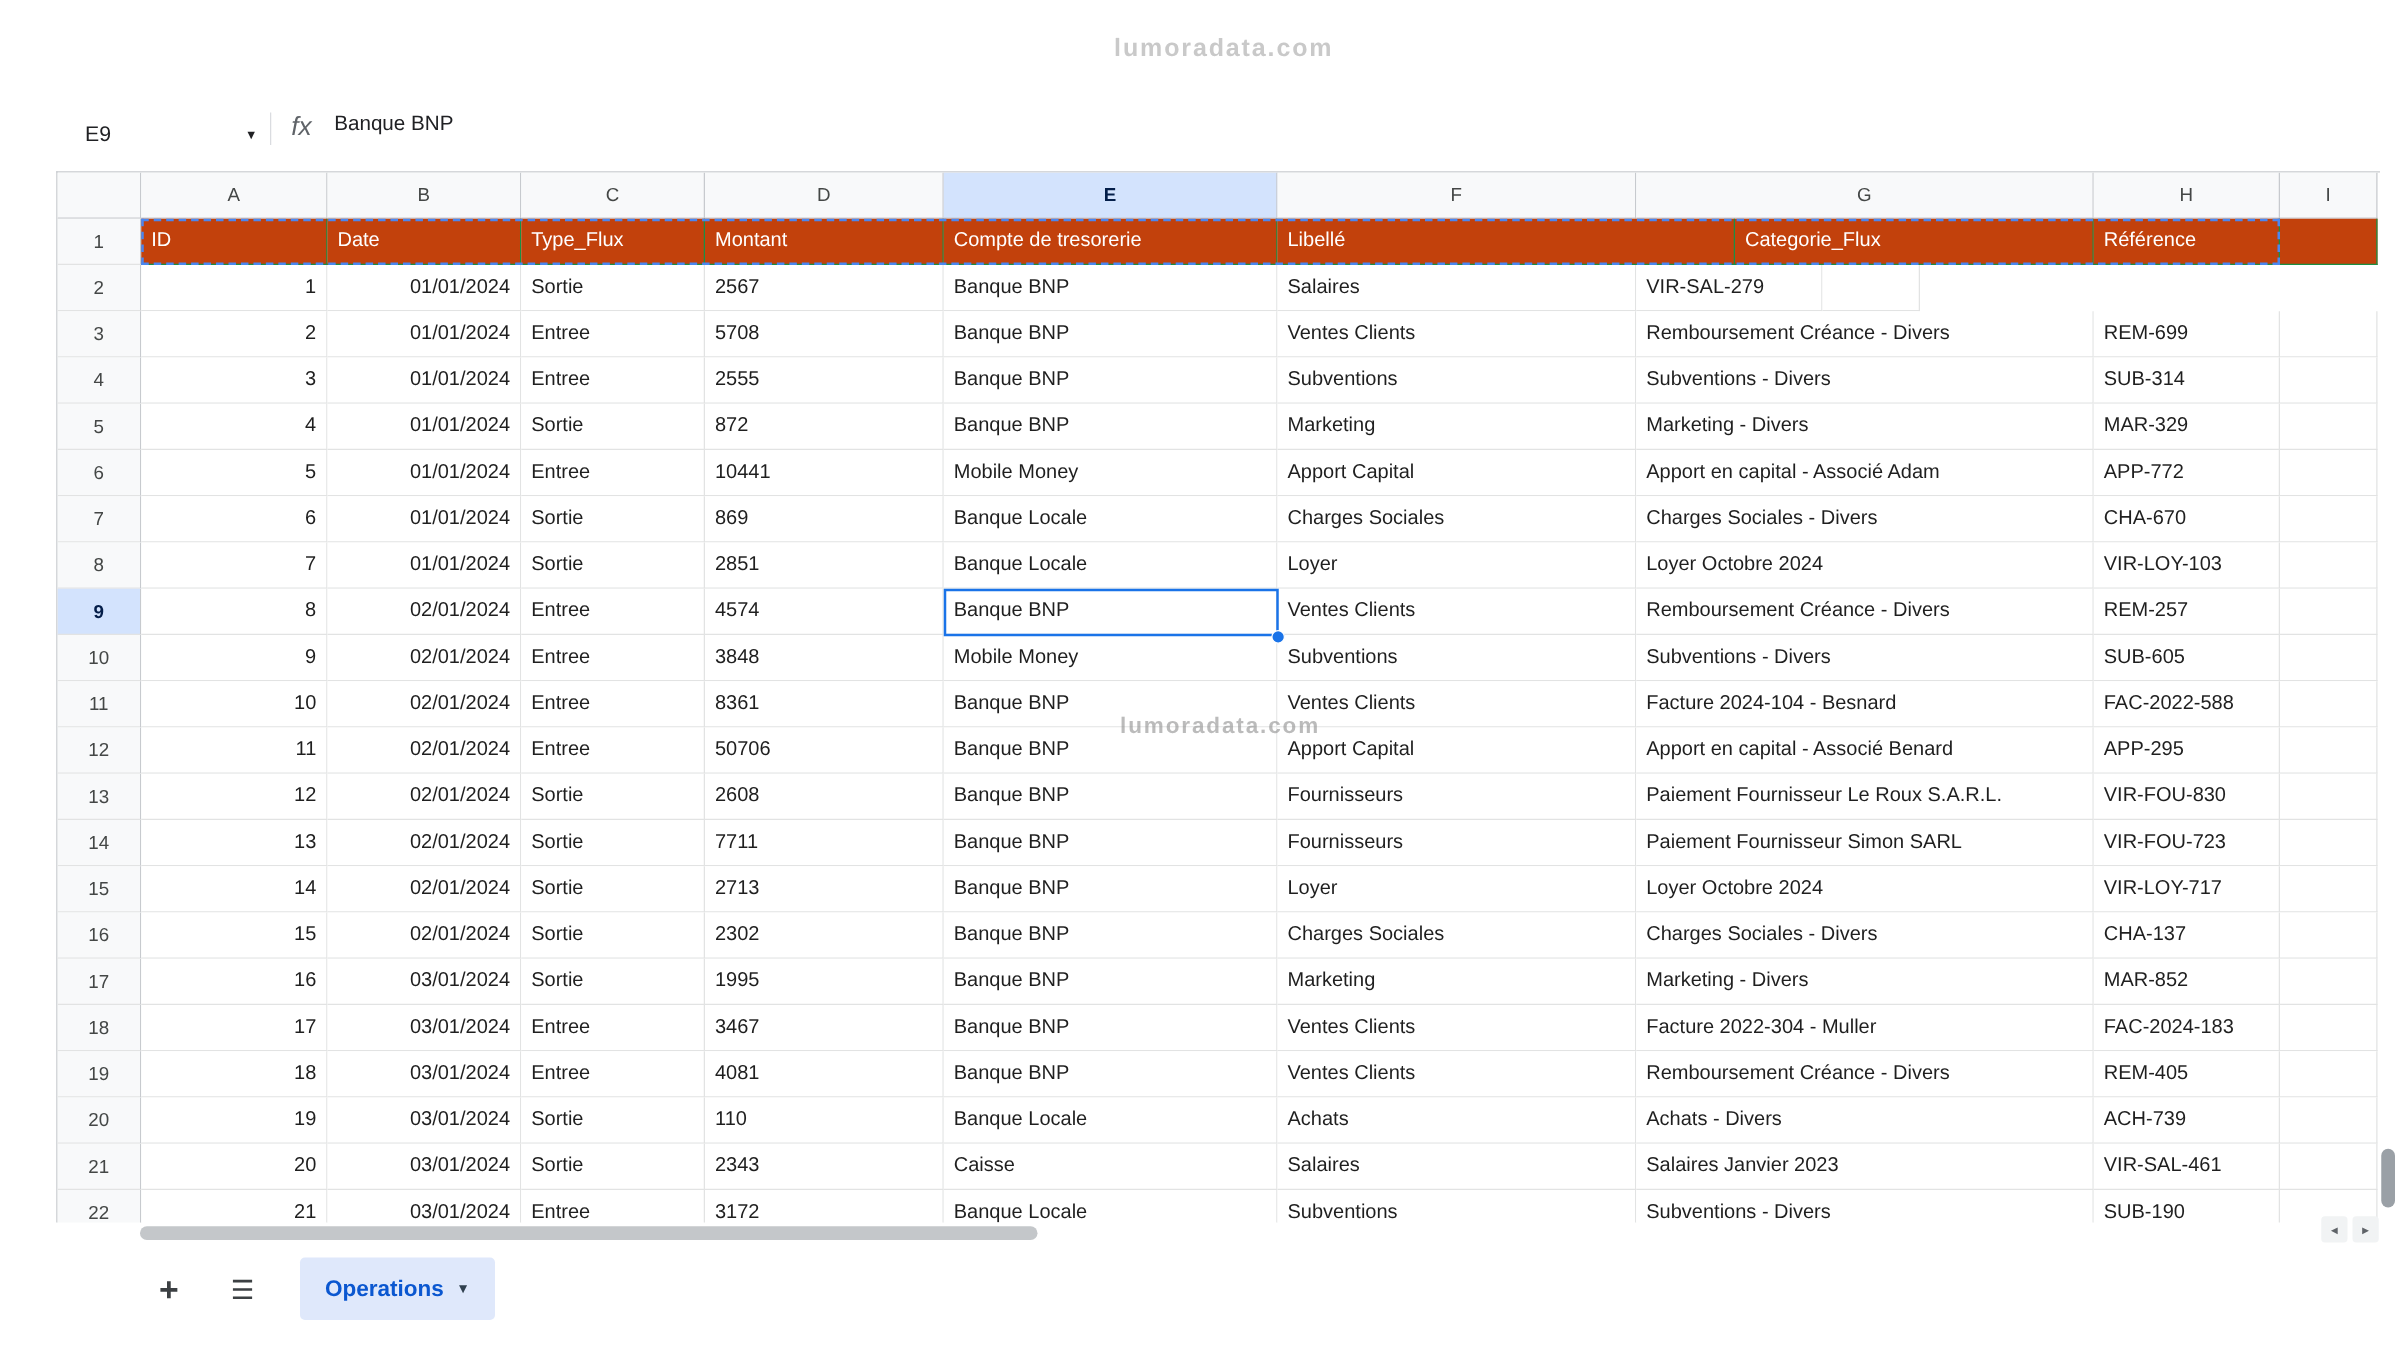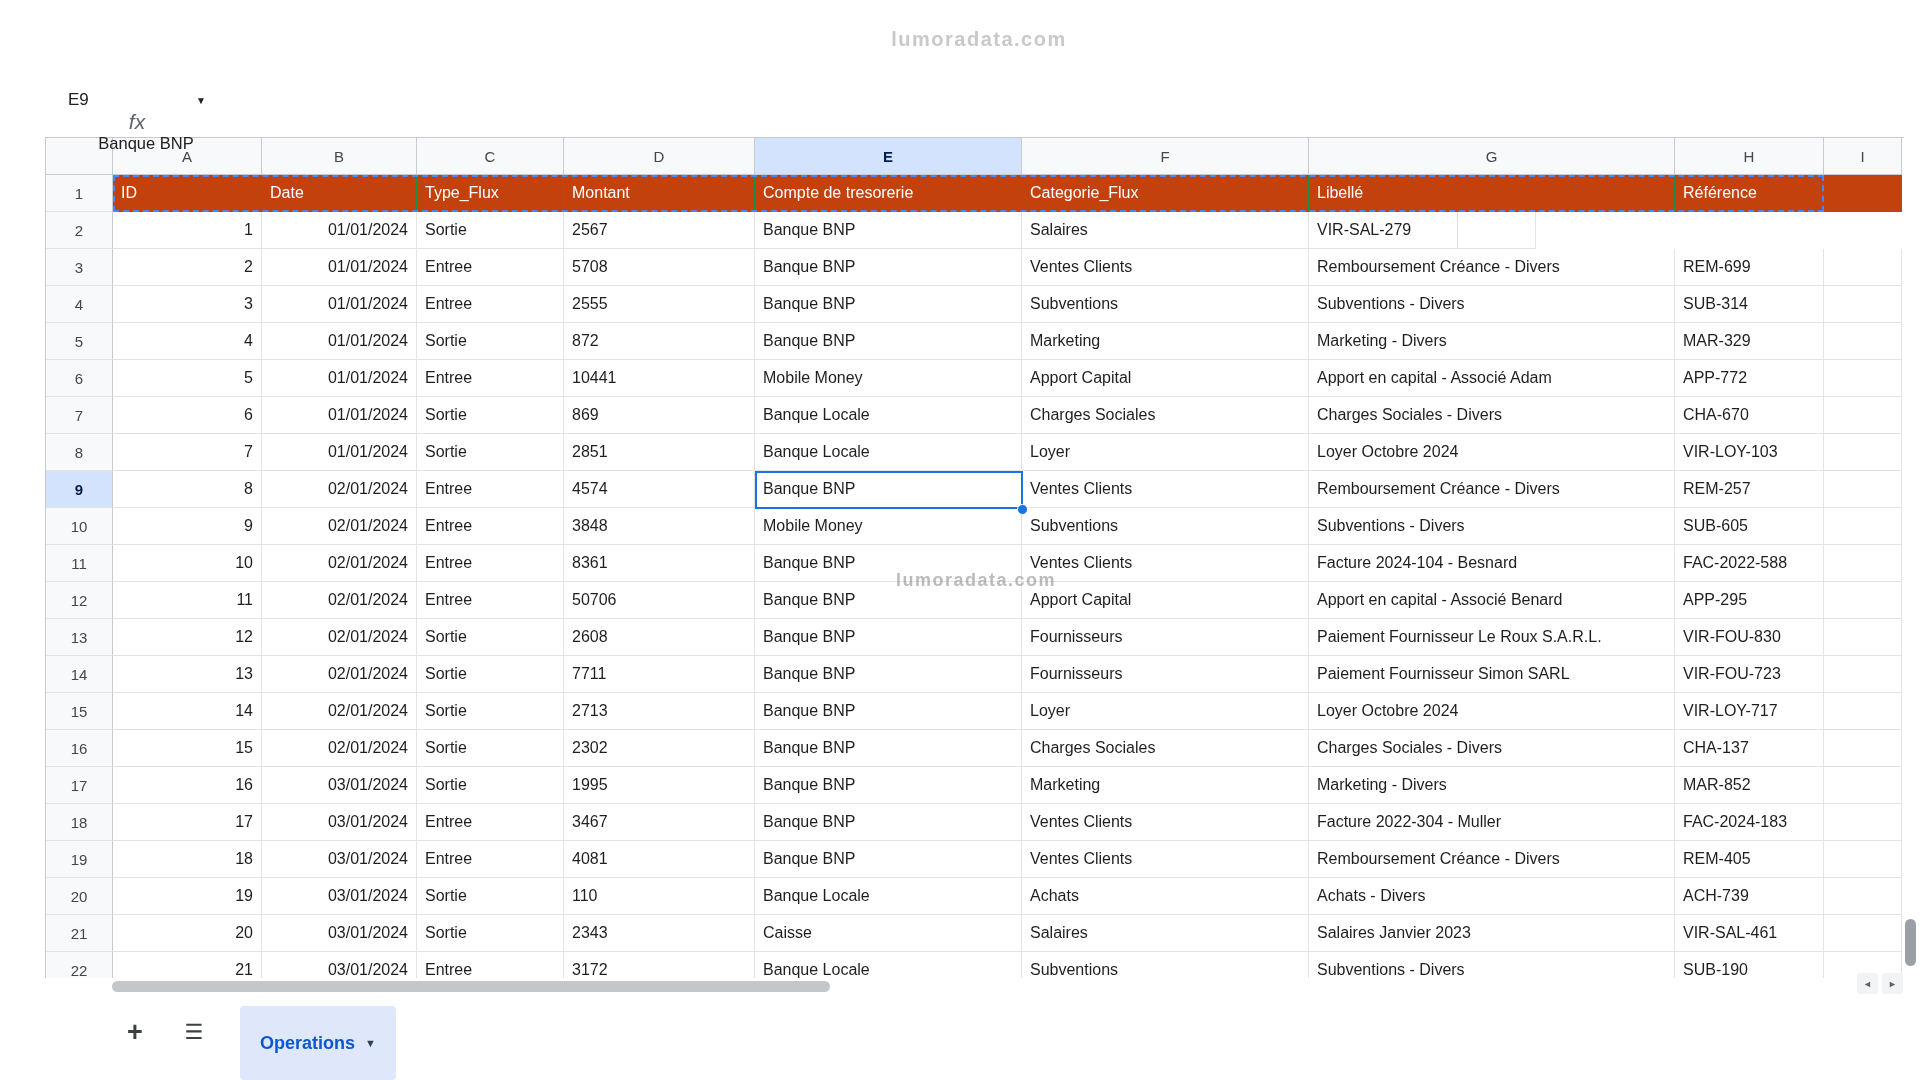--- a/index.html
+++ b/index.html
@@ -2,21 +2,21 @@
 <html><head>
 <meta charset="utf-8">
 <style>
   html,body{margin:0;padding:0;width:1920px;height:1080px;background:#fff;overflow:hidden;
     font-family:"Liberation Sans", sans-serif;-webkit-font-smoothing:antialiased;}
   .wm{position:absolute;font-weight:bold;letter-spacing:1.5px;color:#c9c9c9;margin-left:12px;}
   #wm-top{left:0;right:0;top:28px;text-align:center;font-size:20px;padding-left:26px;}
   #wm-mid{left:884px;top:570px;font-size:18px;color:#8f8f8f;opacity:.6;z-index:40;}
 
   
-  .fbar{position:absolute;left:68px;top:90px;height:36px;display:flex;align-items:center;z-index:5;flex-direction:column;}
+  .fbar{position:absolute;left:68px;top:90px;height:36px;display:flex;z-index:5;}
   .namebox{width:138px;display:flex;align-items:center;justify-content:space-between;
     font-size:17px;color:#202124;cursor:pointer;}
   .namebox .caret{font-size:10px;color:#202124;}
   .fdivider{width:1px;height:26px;background:#dadce0;margin:0 16px 0 10px;}
   .fx{font-style:italic;font-size:21px;color:#5f6368;}
   .fvalue{margin-left:18px;font-size:16.5px;color:#202124;}
 
   
   .grid{position:absolute;left:45px;top:137px;width:1858px;height:840px;overflow:hidden;
     border-top:1px solid #c7cace;border-left:1px solid #c7cace;box-sizing:content-box;}
@@ -51,21 +51,21 @@
   .scrollbtn{position:absolute;top:973px;width:21px;height:21px;background:#f1f3f4;border-radius:3px;
     display:flex;align-items:center;justify-content:center;font-size:9px;color:#5f6368;z-index:10;}
   #scroll-left{left:1857px;} #scroll-right{left:1882px;}
 
   
   .tabbar{position:absolute;left:0;top:1000px;width:1920px;height:60px;background:#fff;}
   .barbtn{position:absolute;top:14px;width:36px;height:36px;display:flex;align-items:center;justify-content:center;
     color:#3c4043;cursor:pointer;border-radius:50%;}
   #add-sheet{left:117px;font-size:27px;font-weight:bold;}
   #all-sheets{left:176px;font-size:21px;}
-  .sheettab{position:absolute;left:240px;top:6px;height:50px;padding:12px 20px;background:#dfe8fb;border-radius:4px;
+  .sheettab{position:absolute;left:240px;top:6px;height:50px;padding:0 20px;background:#dfe8fb;border-radius:4px;
     display:flex;align-items:center;gap:10px;cursor:pointer;}
   .sheettab .tlabel{font-size:18px;font-weight:bold;color:#0b57d0;}
   .sheettab .tcaret{font-size:11px;color:#30404f;}
 </style>
 </head>
 <body>
 
 <div class="wm" id="wm-top">lumoradata.com</div>
 
 <div class="fbar">
@@ -92,22 +92,22 @@
       <div class="colletter w-i">I</div>
     </div>
   <div id="grid-rows">
       <div class="row hrow">
         <div class="rn">1</div>
         <div class="cell w-a">ID</div>
         <div class="cell w-b">Date</div>
         <div class="cell w-c">Type_Flux</div>
         <div class="cell w-d">Montant</div>
         <div class="cell w-e">Compte de tresorerie</div>
+        <div class="cell w-g">Libellé</div>
         <div class="cell w-f">Categorie_Flux</div>
-        <div class="cell w-g">Libellé</div>
         <div class="cell w-h">Référence</div>
         <div class="cell w-i"></div>
       </div>
       <div class="row">
         <div class="rn">2</div>
         <div class="cell w-a ra">1</div>
         <div class="cell w-b ra">01/01/2024</div>
         <div class="cell w-c">Sortie</div>
         <div class="cell w-d">2567</div>
         <div class="cell w-e">Banque BNP</div>

